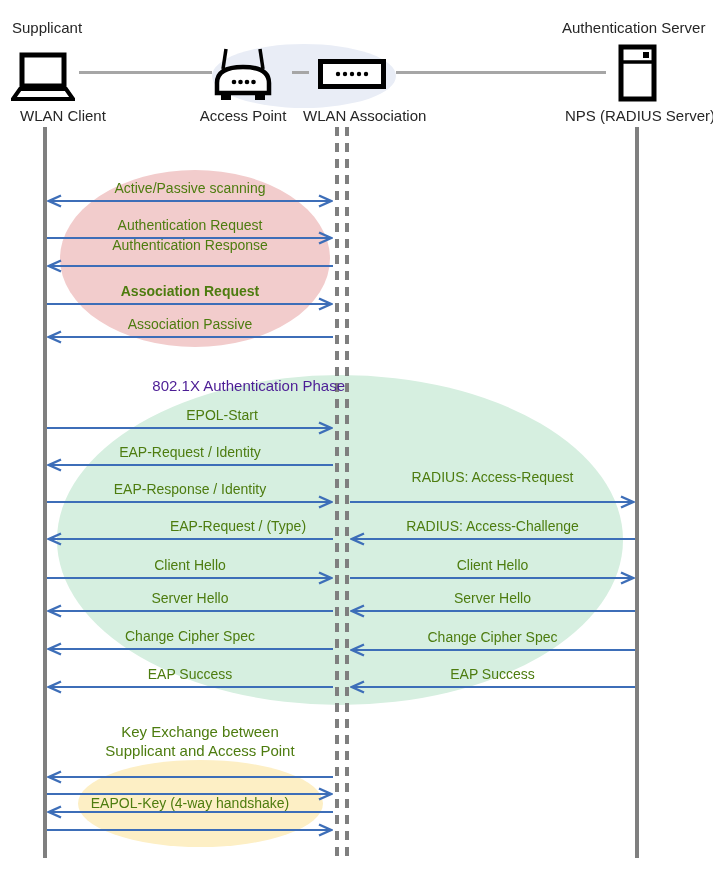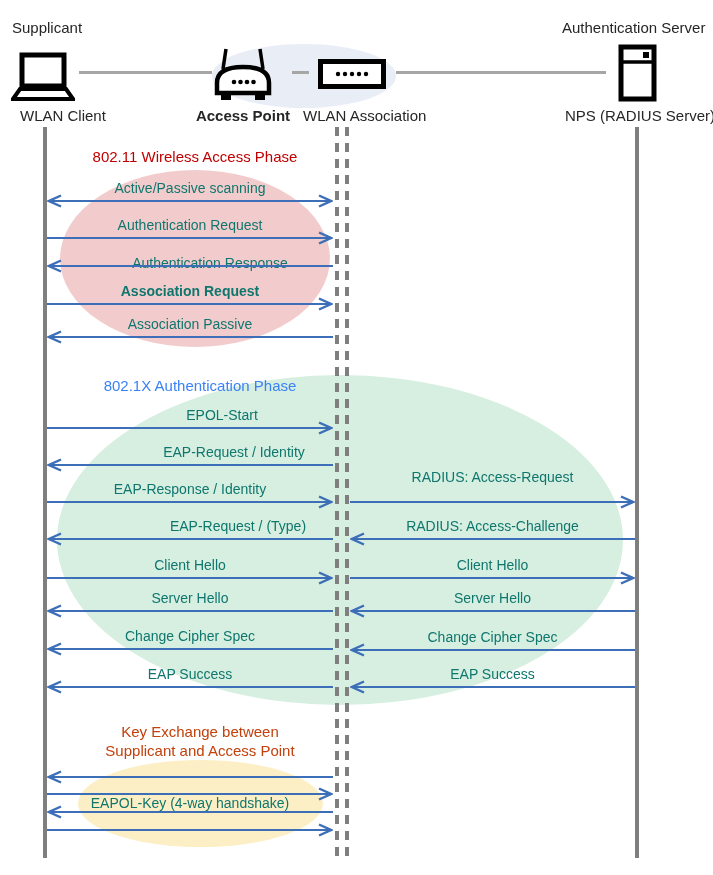--- a/index.html
+++ b/index.html
@@ -19,25 +19,25 @@
 
   
   .phase-ellipse{position:absolute;border-radius:50%;}
   .ellipse-80211{left:60px;top:170px;width:270px;height:177px;background:#F2CCCC;}
   .ellipse-8021x{left:57px;top:375px;width:566px;height:330px;background:#D6EFE0;}
   .ellipse-keyx{left:78px;top:760px;width:245px;height:87px;background:#FDEFC5;}
 
   
   .phase-title{position:absolute;font-size:15px;white-space:pre-line;text-align:center;line-height:19px;}
   .title-80211{left:60px;top:147px;width:270px;color:#C00000;}
-  .title-8021x{left:55px;top:376px;width:290px;color:#3b82f6;}
-  .title-keyx{left:60px;top:722px;width:280px;color:#c2410c;}
-
-  
-  .msg-label{position:absolute;font-size:14px;color:#0f766e;text-align:center;white-space:nowrap;height:18px;line-height:18px;}
+  .title-8021x{left:55px;top:376px;width:290px;color:#4c1d95;text-align:right;}
+  .title-keyx{left:60px;top:722px;width:280px;color:#4d7c0f;}
+
+  
+  .msg-label{position:absolute;font-size:14px;color:#4d7c0f;text-align:center;white-space:nowrap;height:18px;line-height:18px;}
   .msg-arrow{position:absolute;height:16px;}
 
   .icon{position:absolute;}
 </style>
 </head>
 <body>
 
 <div class="canvas">
 
   <div class="auth-ellipse"></div>
@@ -79,71 +79,70 @@
     </g>
   </svg>
 
   <svg class="icon" style="left:618px;top:44px;" width="40" height="58" viewBox="0 0 40 58">
     <rect x="3" y="3" width="33" height="52" fill="#fff" stroke="#000" stroke-width="5"></rect>
     <line x1="4" y1="18" x2="35" y2="18" stroke="#000" stroke-width="3.5"></line>
     <rect x="25" y="8" width="6" height="6" fill="#000"></rect>
   </svg>
 
   <div class="dev-label" style="left:20px;">WLAN Client</div>
-  <div class="dev-label center" style="left:183px;width:120px;font-weight:bold;">Access Point</div>
+  <div class="dev-label center" style="left:183px;width:120px;">Access Point</div>
   <div class="dev-label center" style="left:303px;width:120px;">WLAN Association</div>
   <div class="dev-label center" style="left:565px;width:140px;">NPS (RADIUS Server)</div>
 
   <div class="phase-ellipse ellipse-80211"></div>
   <div class="phase-ellipse ellipse-8021x"></div>
   <div class="phase-ellipse ellipse-keyx"></div>
 
   <div class="lifeline" style="left:43px;"></div>
   <div class="lifeline dashed" style="left:335px;"></div>
   <div class="lifeline dashed" style="left:345px;"></div>
   <div class="lifeline" style="left:635px;"></div>
 
-  <div class="phase-title title-80211">802.11 Wireless Access Phase</div>
   <div class="phase-title title-8021x">802.1X Authentication Phase</div>
   <div class="phase-title title-keyx">Key Exchange between
 Supplicant and Access Point</div>
 
   <div id="messages">
       <div class="msg-label" style="left: 47px; width: 286px; top: 179px;">Active/Passive scanning</div>
       <svg width="286" height="16" class="msg-arrow" style="left: 47px; top: 193px;">
         <line x1="2" x2="284" y1="8" y2="8" stroke="#3D6EB8" stroke-width="2.2"></line>
         <polyline points="272,2.5 284,8 272,13.5" fill="none" stroke="#3D6EB8" stroke-width="2.4"></polyline>
         <polyline points="14,2.5 2,8 14,13.5" fill="none" stroke="#3D6EB8" stroke-width="2.4"></polyline>
       </svg>
       <div class="msg-label" style="left: 47px; width: 286px; top: 216px;">Authentication Request</div>
       <svg width="286" height="16" class="msg-arrow" style="left: 47px; top: 230px;">
         <line x1="0" x2="284" y1="8" y2="8" stroke="#3D6EB8" stroke-width="2.2"></line>
         <polyline points="272,2.5 284,8 272,13.5" fill="none" stroke="#3D6EB8" stroke-width="2.4"></polyline>
       </svg>
-      <div class="msg-label" style="left: 47px; width: 286px; top: 254px; margin-left: 20px;">Authentication Response</div>
+      <div class="msg-label" style="left: 47px; width: 286px; top: 236px;">Authentication Response</div>
       <svg width="286" height="16" class="msg-arrow" style="left: 47px; top: 258px;">
         <line x1="2" x2="286" y1="8" y2="8" stroke="#3D6EB8" stroke-width="2.2"></line>
         <polyline points="14,2.5 2,8 14,13.5" fill="none" stroke="#3D6EB8" stroke-width="2.4"></polyline>
       </svg>
       <div class="msg-label" style="left: 47px; width: 286px; top: 282px; font-weight: bold;">Association Request</div>
       <svg width="286" height="16" class="msg-arrow" style="left: 47px; top: 296px;">
         <line x1="0" x2="284" y1="8" y2="8" stroke="#3D6EB8" stroke-width="2.2"></line>
         <polyline points="272,2.5 284,8 272,13.5" fill="none" stroke="#3D6EB8" stroke-width="2.4"></polyline>
       </svg>
       <div class="msg-label" style="left: 47px; width: 286px; top: 315px;">Association Passive</div>
       <svg width="286" height="16" class="msg-arrow" style="left: 47px; top: 329px;">
         <line x1="2" x2="286" y1="8" y2="8" stroke="#3D6EB8" stroke-width="2.2"></line>
         <polyline points="14,2.5 2,8 14,13.5" fill="none" stroke="#3D6EB8" stroke-width="2.4"></polyline>
       </svg>
       <div class="msg-label" style="left: 47px; width: 286px; top: 406px; margin-left: 32px;">EPOL-Start</div>
       <svg width="286" height="16" class="msg-arrow" style="left: 47px; top: 420px;">
         <line x1="0" x2="284" y1="8" y2="8" stroke="#3D6EB8" stroke-width="2.2"></line>
         <polyline points="272,2.5 284,8 272,13.5" fill="none" stroke="#3D6EB8" stroke-width="2.4"></polyline>
       </svg>
-      <div class="msg-label" style="left: 47px; width: 286px; top: 443px; padding-left: 44px;">EAP-Request / Identity</div>
+      <div class="msg-label" style="left: 47px; width: 286px; top: 443px;">EAP-Request / Identity</div>
       <svg width="286" height="16" class="msg-arrow" style="left: 47px; top: 457px;">
         <line x1="2" x2="286" y1="8" y2="8" stroke="#3D6EB8" stroke-width="2.2"></line>
         <polyline points="14,2.5 2,8 14,13.5" fill="none" stroke="#3D6EB8" stroke-width="2.4"></polyline>
       </svg>
       <div class="msg-label" style="left: 47px; width: 286px; top: 480px; text-align: center;">EAP-Response / Identity</div>
       <svg width="286" height="16" class="msg-arrow" style="left: 47px; top: 494px;">
         <line x1="0" x2="284" y1="8" y2="8" stroke="#3D6EB8" stroke-width="2.2"></line>
         <polyline points="272,2.5 284,8 272,13.5" fill="none" stroke="#3D6EB8" stroke-width="2.4"></polyline>
       </svg>
       <div class="msg-label" style="left: 350px; width: 285px; top: 468px;">RADIUS: Access-Request</div>

